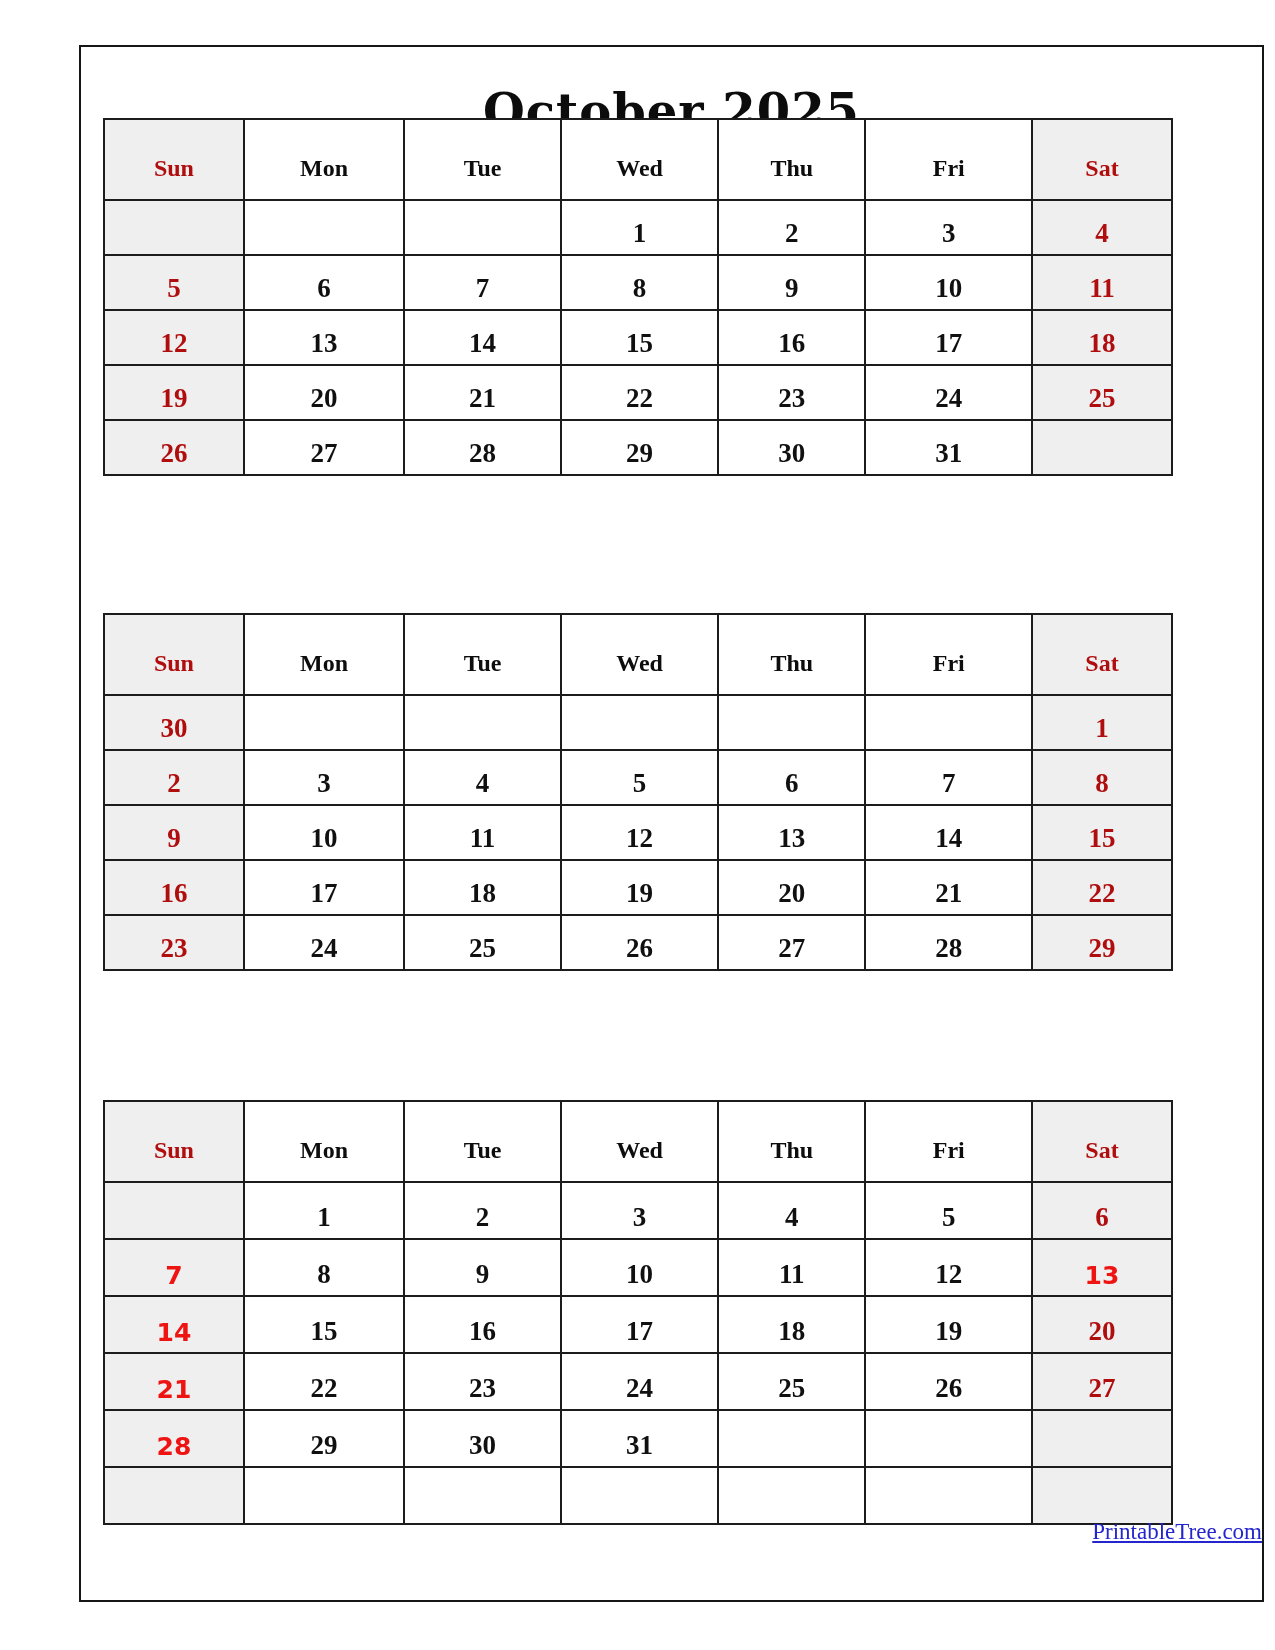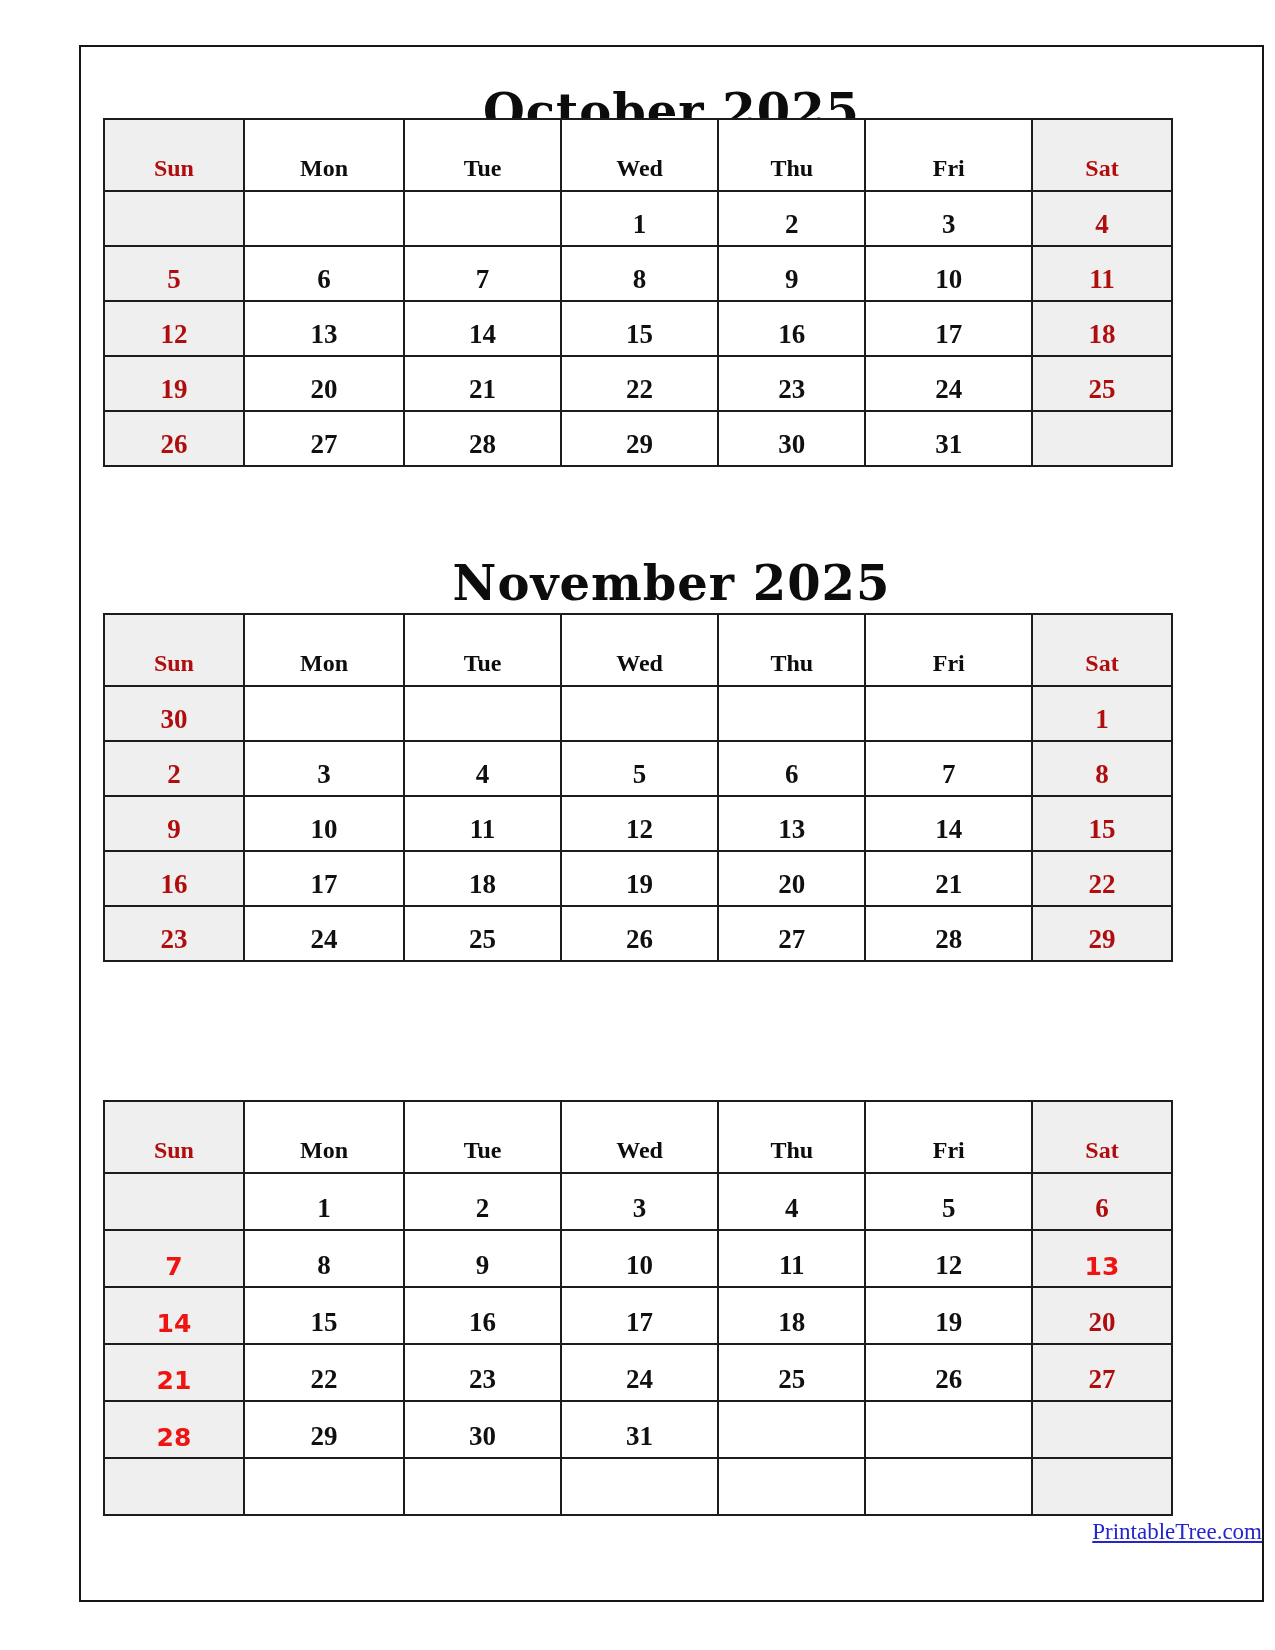--- a/index.html
+++ b/index.html
@@ -21,21 +21,21 @@
     border-collapse:collapse;table-layout:fixed;background:#ffffff;
   }
   #grid-oct{top:71px;}
   #grid-nov{top:566px;}
   #grid-dec{top:1053px;}
   .cal th,.cal td{
     border:2px solid #1c1c1c;text-align:center;vertical-align:bottom;
     font-weight:bold;overflow:hidden;
   }
   .cal th{
-    height:62px;font-size:24px;padding:0 0 8px 0;color:#0d0d0d;
+    height:62px;font-size:24px;padding:0 0 17px 0;color:#0d0d0d;
     font-family:"Liberation Serif",serif;
   }
   .cal td{
     height:48px;font-size:27px;padding:0 0 5px 0;color:#101010;
     font-family:"Liberation Serif",serif;
   }
   #grid-dec td{height:50px;}
   .cal .we{background:#efefef;}
   .cal th.we{color:#b00d0e;}
   .cal td.we{color:#b00d0e;}
@@ -117,21 +117,20 @@
           <td class="">27</td>
           <td class="">28</td>
           <td class="">29</td>
           <td class="">30</td>
           <td class="">31</td>
           <td class="we"></td>
         </tr>
       </tbody>
     </table>
 
-  <h1 id="title-nov" class="month-title">November 2025</h1>
   <table id="grid-nov" class="cal">
       <colgroup>
         <col style="width: 13.1%;">
         <col style="width: 15%;">
         <col style="width: 14.7%;">
         <col style="width: 14.7%;">
         <col style="width: 13.8%;">
         <col style="width: 15.6%;">
         <col style="width: 13.1%;">
       </colgroup>

